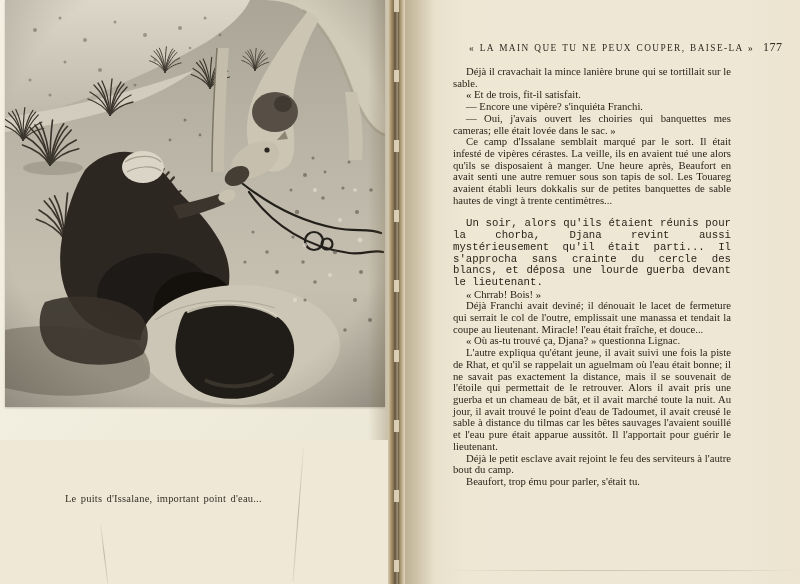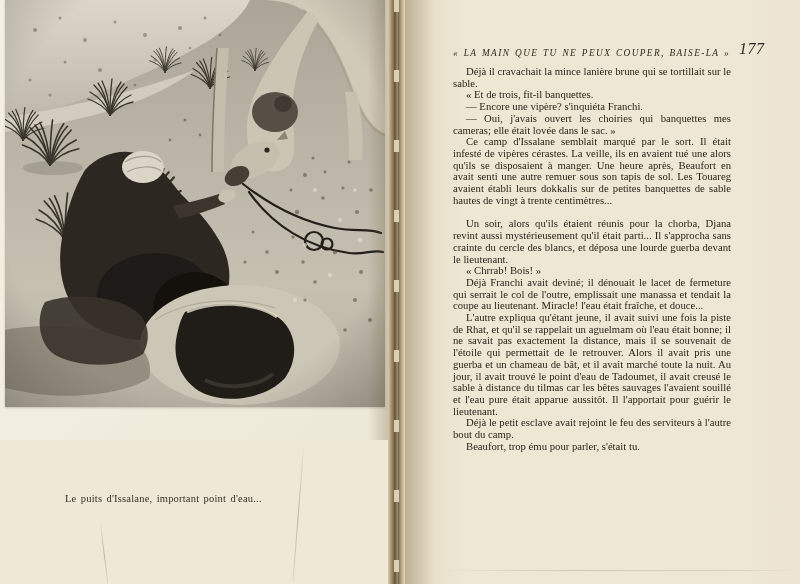--- a/index.html
+++ b/index.html
@@ -62,40 +62,39 @@
     background: linear-gradient(to right, rgba(115,95,60,0.30), rgba(115,95,60,0));
     pointer-events: none;
   }
   .page-right::after {
     content: ''; position: absolute; left: 40px; right: 0; bottom: 13px; height: 1px;
     background: linear-gradient(to right,
       rgba(140,125,95,0), rgba(140,125,95,0.30) 35%, rgba(140,125,95,0.22) 80%, rgba(140,125,95,0));
     pointer-events: none;
   }
   .page-header {
-    position: absolute; left: 48px; top: 40px; width: 278px;
-    display: flex; align-items: flex-end;
+    position: absolute; left: 64px; top: 40px; width: 278px;
+    display: flex; align-items: center;
     color: #2f2921;
-    font-style: italic;
   }
   .running-title {
     flex: 1; text-align: center;
     font-size: 9.3px; letter-spacing: 1.4px; word-spacing: 1px;
     white-space: nowrap;
   }
-  .page-number { font-size: 16px; padding-left: 9px; letter-spacing: 0.5px; }
+  .page-number { font-size: 12px; padding-left: 9px; letter-spacing: 0.5px; }
 
   .body-text {
     position: absolute; left: 48px; top: 66px; width: 278px;
     font-size: 10.7px; line-height: 11.7px;
     color: #271f16;
     text-align: justify;
   }
   .body-text p.para { margin: 0; text-indent: 13px; }
-  .body-text p.break { margin-top: 12px; }
+  .body-text p.break { margin-top: 12px; font-family: Liberation Mono, monospace; }
 </style>
 </head>
 <body>
 
 <div class="spread">
 
   <div class="page-left">
     <div class="photo">
       <svg width="380" height="407" viewBox="0 0 380 407" preserveAspectRatio="none">
         <defs>
@@ -261,26 +260,27 @@
     <div class="stitches"></div>
   </div>
 
   <div class="page-right">
     <div class="page-header">
       <span class="running-title">« LA MAIN QUE TU NE PEUX COUPER, BAISE-LA »</span>
       <span class="page-number">177</span>
     </div>
     <div class="body-text">
         <p class="para">Déjà il cravachait la mince lanière brune qui se tortillait sur le sable.</p>
-        <p class="para">« Et de trois, fit-il banquettes.</p>
+        <p class="para">« Et de trois, fit-il satisfait.</p>
         <p class="para">— Encore une vipère? s'inquiéta Franchi.</p>
         <p class="para">— Oui, j'avais ouvert les choiries qui banquettes mes cameras; elle était lovée dans le sac. »</p>
         <p class="para">Ce camp d'Issalane semblait marqué par le sort. Il était infesté de vipères cérastes. La veille, ils en avaient tué une alors qu'ils se disposaient à manger. Une heure après, Beaufort en avait senti une autre remuer sous son tapis de sol. Les Touareg avaient établi leurs dokkalis sur de petites banquettes de sable hautes de vingt à trente centimètres...</p>
         <p class="para break">Un soir, alors qu'ils étaient réunis pour la chorba, Djana revint aussi mystérieusement qu'il était parti... Il s'approcha sans crainte du cercle des blancs, et déposa une lourde guerba devant le lieutenant.</p>
         <p class="para">« Chrrab! Bois! »</p>
         <p class="para">Déjà Franchi avait deviné; il dénouait le lacet de fermeture qui serrait le col de l'outre, emplissait une manassa et tendait la coupe au lieutenant. Miracle! l'eau était fraîche, et douce...</p>
+        <p class="para">« Où as-tu trouvé ça, Djana? » questionna Lignac.</p>
         <p class="para">L'autre expliqua qu'étant jeune, il avait suivi une fois la piste de Rhat, et qu'il se rappelait un aguelmam où l'eau était bonne; il ne savait pas exactement la distance, mais il se souvenait de l'étoile qui permettait de le retrouver. Alors il avait pris une guerba et un chameau de bât, et il avait marché toute la nuit. Au jour, il avait trouvé le point d'eau de Tadoumet, il avait creusé le sable à distance du tilmas car les bêtes sauvages l'avaient souillé et l'eau pure était apparue aussitôt. Il l'apportait pour guérir le lieutenant.</p>
         <p class="para">Déjà le petit esclave avait rejoint le feu des serviteurs à l'autre bout du camp.</p>
         <p class="para">Beaufort, trop ému pour parler, s'était tu.</p>
       </div>
   </div>
 
 </div>
 
 </body></html>

